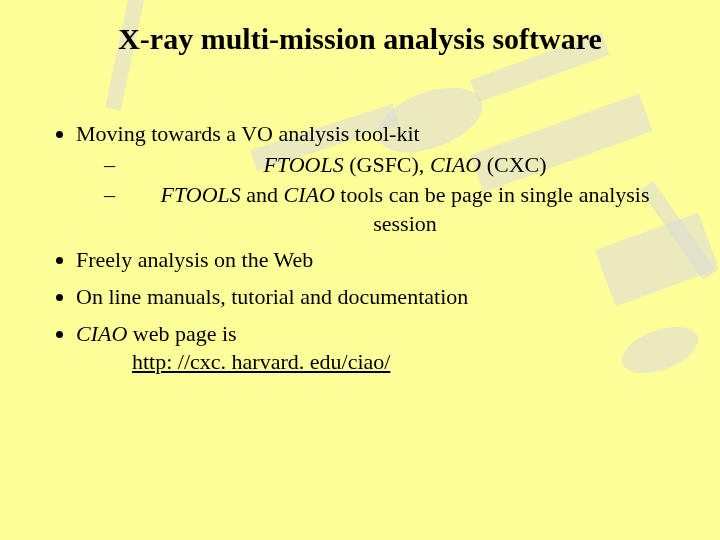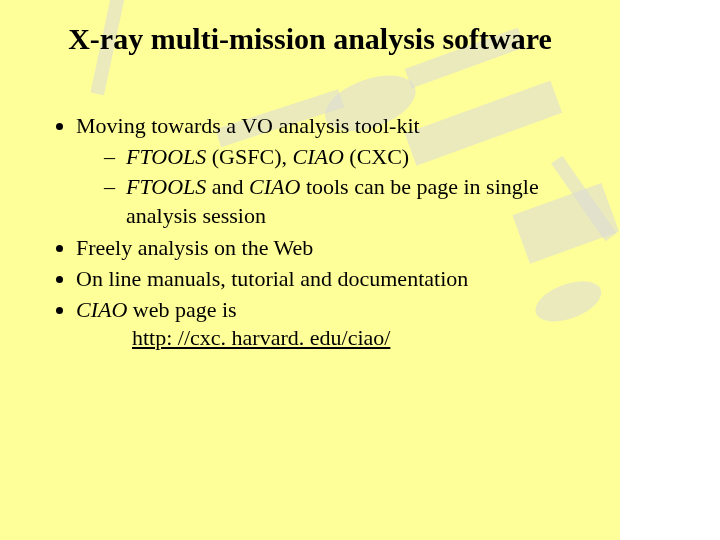--- a/index.html
+++ b/index.html
@@ -5,21 +5,21 @@
   html, body {
     margin: 0;
     padding: 0;
     width: 720px;
     height: 540px;
     overflow: hidden;
     font-family: "Times New Roman", Times, serif;
   }
   .slide {
     position: relative;
-    width: 620px;
+    width: 720px;
     height: 540px;
     background: #ffff99;
   }
   .bg-art {
     position: absolute;
     inset: 0;
     pointer-events: none;
   }
   .title {
     position: absolute;
@@ -40,30 +40,32 @@
     line-height: 1.3;
     color: #000;
   }
   ul.bullets {
     list-style: disc;
     margin: 0;
     padding-left: 28px;
   }
   ul.bullets > li {
     margin-bottom: 2px;
+    margin-top: 8px;
   }
   ul.dashes {
     list-style: none;
     margin: 2px 0 4px 0;
     padding-left: 28px;
   }
   ul.dashes > li {
     position: relative;
     padding-left: 22px;
     margin-bottom: 2px;
+    text-align: center;
   }
   ul.dashes > li::before {
     content: "–";
     position: absolute;
     left: 0;
   }
   .ital { font-style: italic; }
   .indent-link {
     display: block;
     padding-left: 56px;

